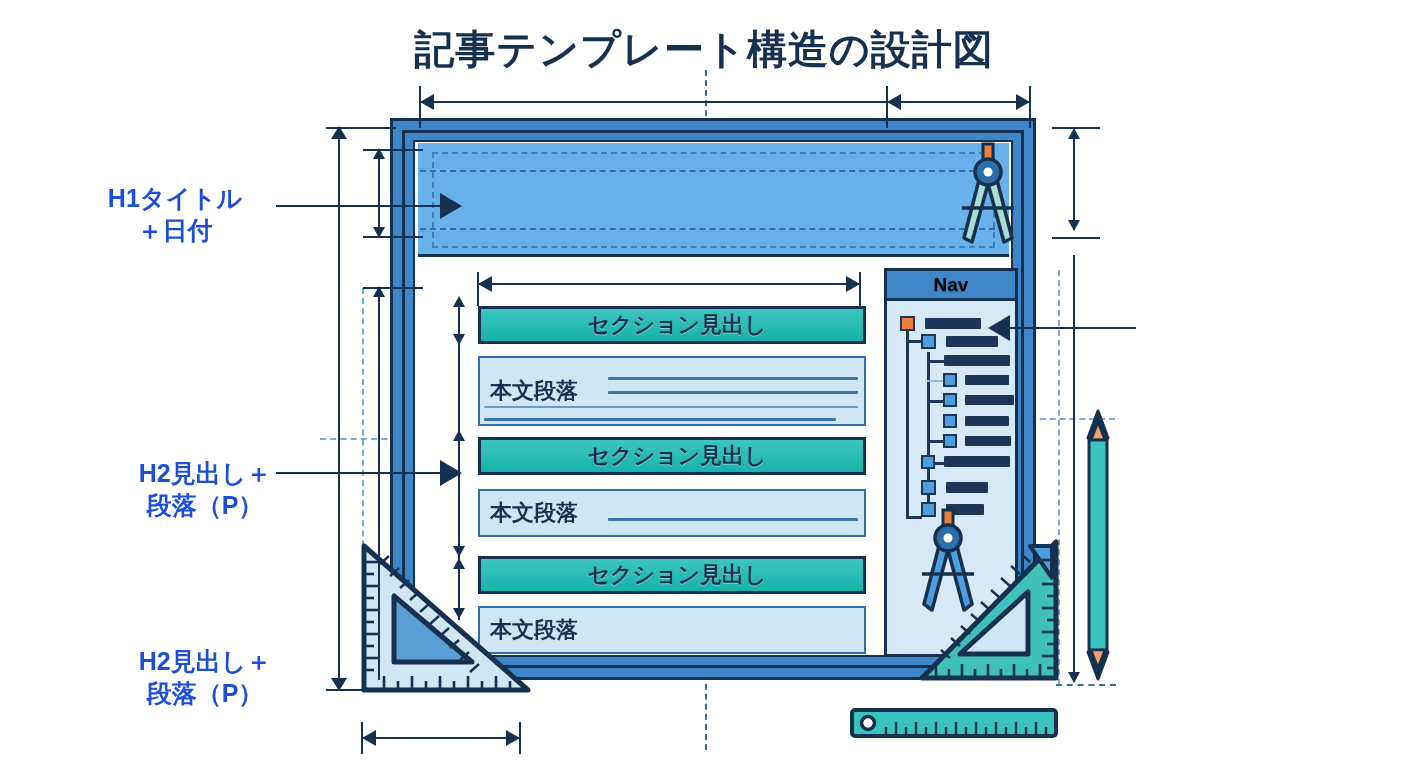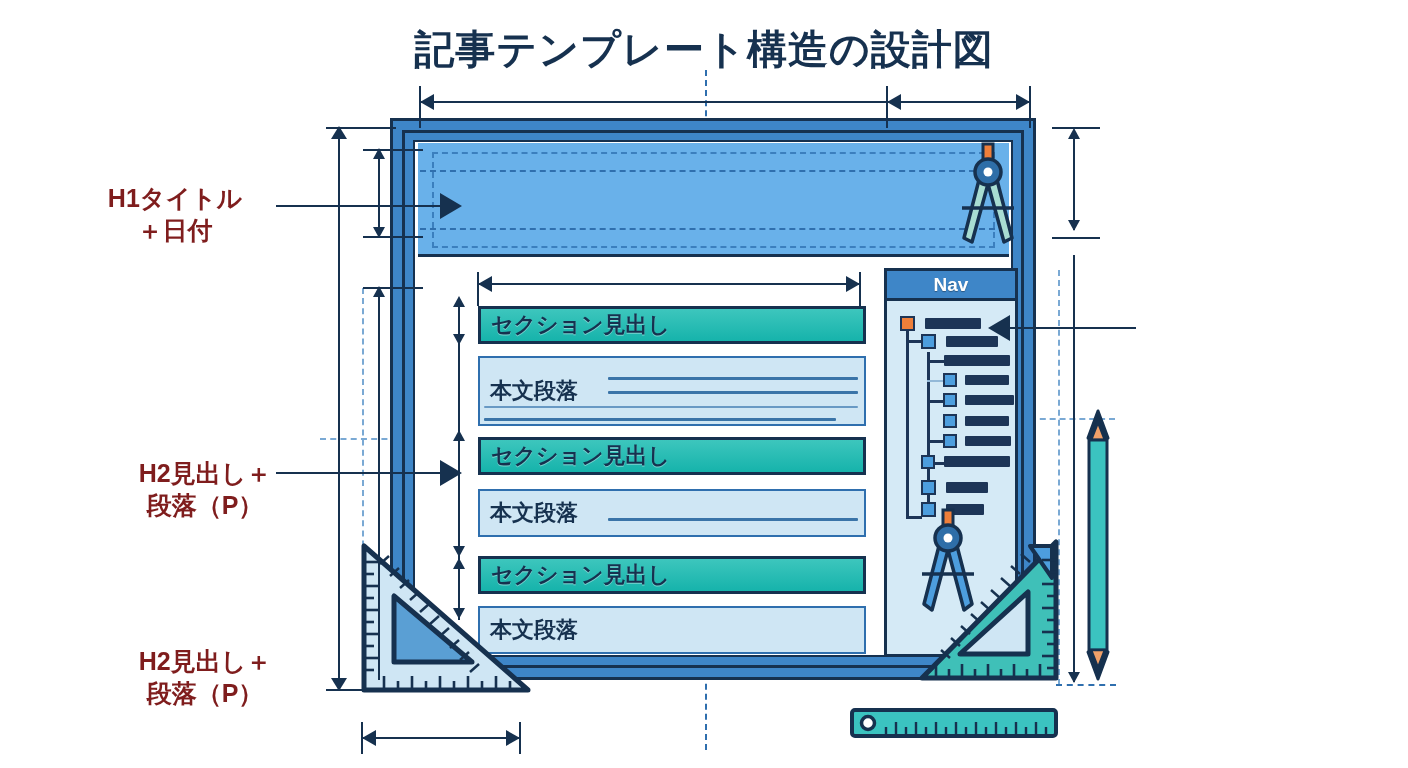--- a/index.html
+++ b/index.html
@@ -17,21 +17,21 @@
     text-align:center;
     font-size:40px;font-weight:bold;letter-spacing:1px;
     color:#16314f;
     text-shadow:0 1px 0 rgba(255,255,255,.6);
   }
 
   
   .callout{
     position:absolute;
     font-size:25px;font-weight:bold;line-height:1.28;
-    color:#7f1d1d;text-align:center;white-space:pre-line;
+    color:#1d4ed8;text-align:center;white-space:pre-line;
   }
   .callout.left{text-align:center;}
   .callout.right{text-align:left;}
 
   
   .dimline{position:absolute;background:#16314f;}
   .vline{width:2px;}
   .hline{height:2px;}
   .dash-v{position:absolute;width:0;border-left:2px dashed #2f6fae;}
   .dash-h{position:absolute;height:0;border-top:2px dashed #2f6fae;}
@@ -76,21 +76,21 @@
     position:absolute;left:472px;top:175px;
     font-size:40px;font-weight:bold;color:#16314f;
     text-shadow:0 1px 0 rgba(255,255,255,.35);
   }
 
   
   .sec-head{
     position:absolute;
     background:linear-gradient(180deg,#3dc6bd 0%,#16b3ab 100%);
     border:3px solid #16314f;box-sizing:border-box;
-    display:flex;align-items:center;
+    display:flex;align-items:center;justify-content:center;
   }
   .sec-head span{
     padding-left:10px;font-size:22px;font-weight:bold;color:#16314f;
     text-shadow:0 1px 0 rgba(255,255,255,.4);
   }
   .para{
     position:absolute;
     background:#cfe6f4;
     border:2px solid #2f6fae;box-sizing:border-box;
   }
@@ -105,21 +105,21 @@
   .nav-panel{
     position:absolute;left:884px;top:268px;width:134px;height:389px;
     background:#d5eaf6;border:3px solid #16314f;box-sizing:border-box;
   }
   .nav-header{
     position:absolute;left:884px;top:268px;width:134px;height:33px;
     background:#3e86c8;border:3px solid #16314f;box-sizing:border-box;
     display:flex;align-items:center;justify-content:center;
   }
   .nav-header span{
-    font-size:19px;font-weight:bold;color:#ffffff;
+    font-size:19px;font-weight:bold;color:#000000;
     text-shadow:0 1px 1px rgba(0,0,0,.35);
   }
   .toc-bar{position:absolute;background:#1d3557;border-radius:1px;}
   .toc-sq{position:absolute;background:#4d9ede;border:2px solid #1d3557;box-sizing:border-box;}
   .toc-sq.orange{background:#ef7f3a;border-color:#1d3557;}
   .toc-conn{position:absolute;background:#1d3557;}
   .toc-conn.pale{background:#93b9d8;}
 
   
   .instr{position:absolute;}

